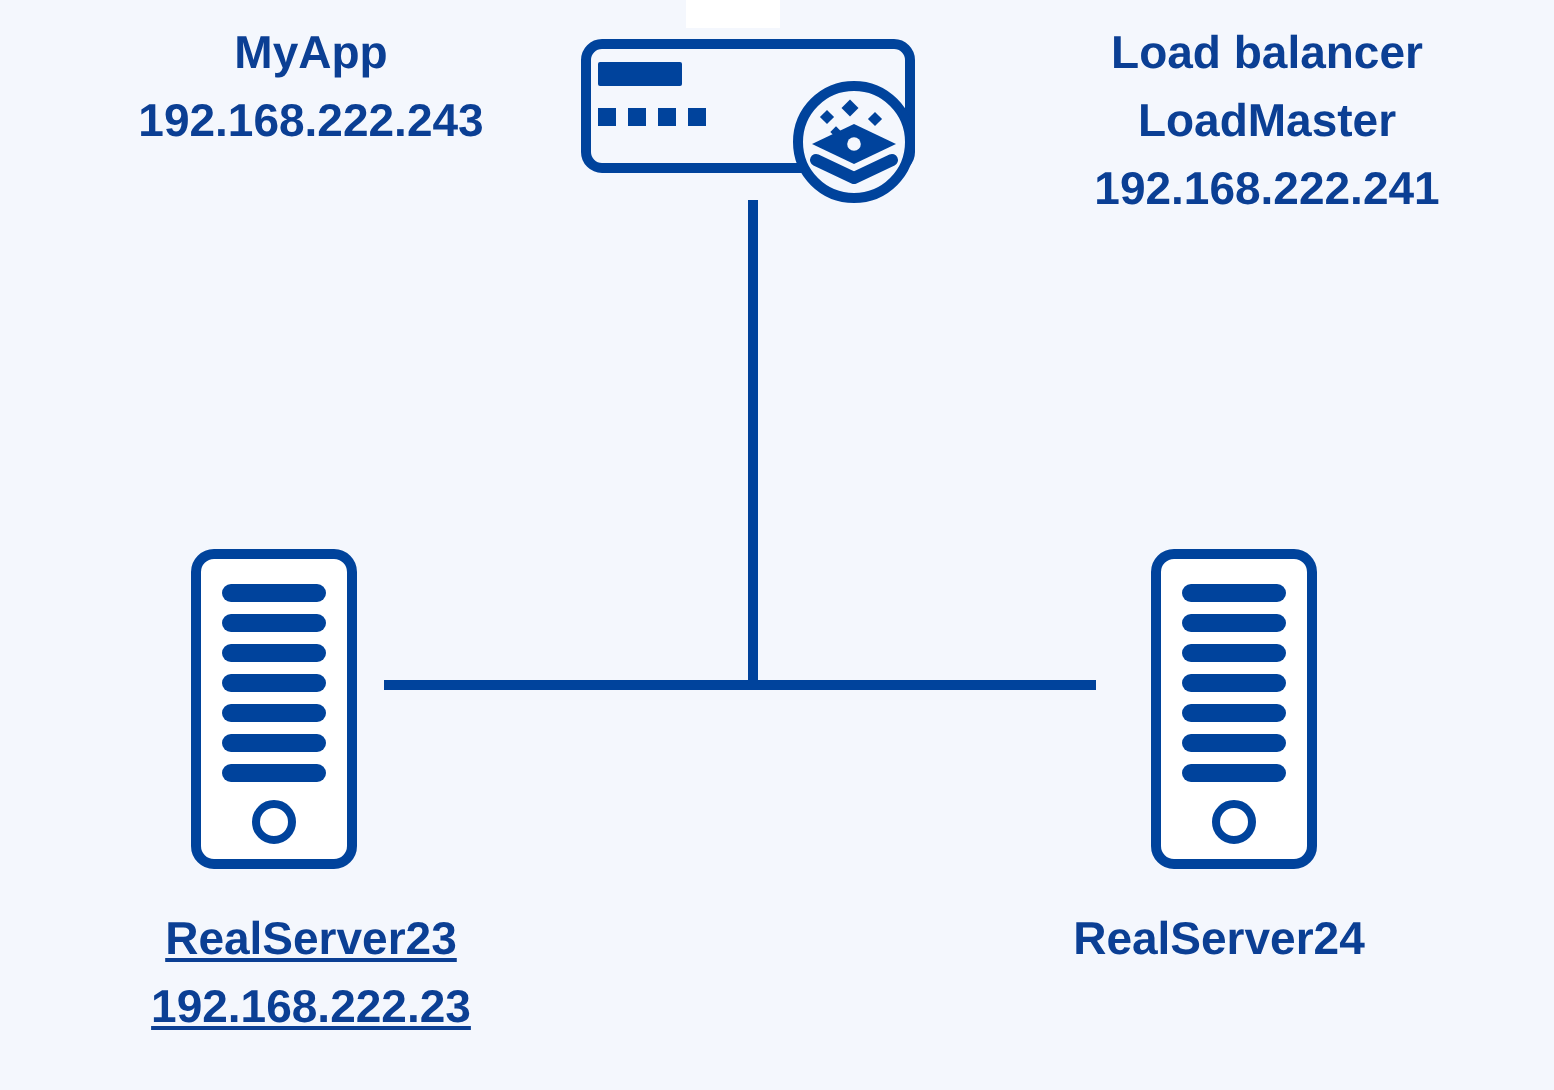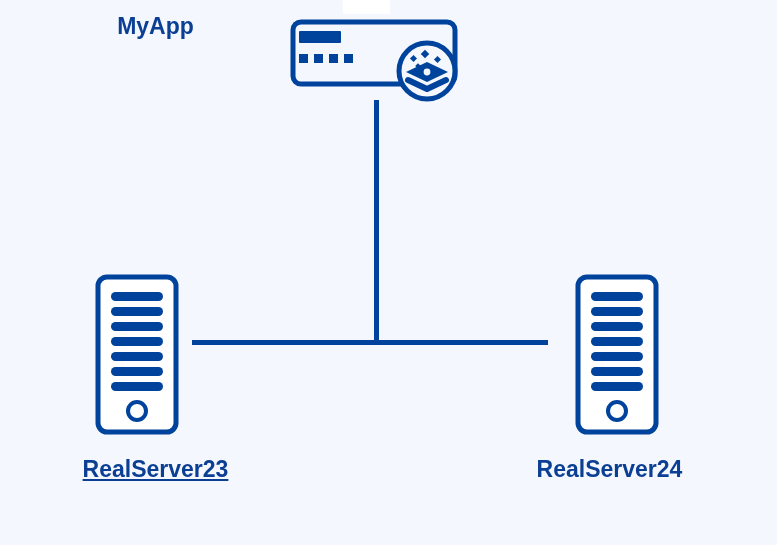--- a/index.html
+++ b/index.html
@@ -102,22 +102,28 @@
   #server-left  { left: 94px;  top: 273px; }
   #server-right { left: 574px; top: 273px; }
 </style>
 </head>
 <body>
 
 <div id="stage">
 
   <div class="label-block" id="label-virtualservice">
     <span class="line">MyApp</span>
+    <span class="line">192.168.222.243</span>
   </div>
 
+  <div class="label-block" id="label-loadbalancer">
+    <span class="line">Load balancer</span>
+    <span class="line">LoadMaster</span>
+    <span class="line">192.168.222.241</span>
+  </div>
 
   <div class="conn" id="trunk-vertical"></div>
 
   <div class="conn" id="bus-horizontal"></div>
 
   <div id="loadbalancer-device">
     <svg width="180" height="105" viewBox="0 0 180 105" xmlns="http://www.w3.org/2000/svg">
 
       <rect x="8" y="22" width="162" height="62" rx="8" ry="8" fill="#f4f7fd" stroke="#00439c" stroke-width="5"></rect>
 
@@ -173,19 +179,20 @@
         <rect x="17" y="79" width="52" height="9" rx="4.5" ry="4.5"></rect>
         <rect x="17" y="94" width="52" height="9" rx="4.5" ry="4.5"></rect>
         <rect x="17" y="109" width="52" height="9" rx="4.5" ry="4.5"></rect>
       </g>
       <circle cx="43" cy="138" r="9" fill="none" stroke="#00439c" stroke-width="4"></circle>
     </svg>
   </div>
 
   <div class="label-block" id="label-realserver-left">
     <span class="line">RealServer23</span>
+    <span class="line">192.168.222.23</span>
   </div>
 
   <div class="label-block" id="label-realserver-right">
     <span class="line">RealServer24</span>
   </div>
 
 </div>
 
 </body></html>

